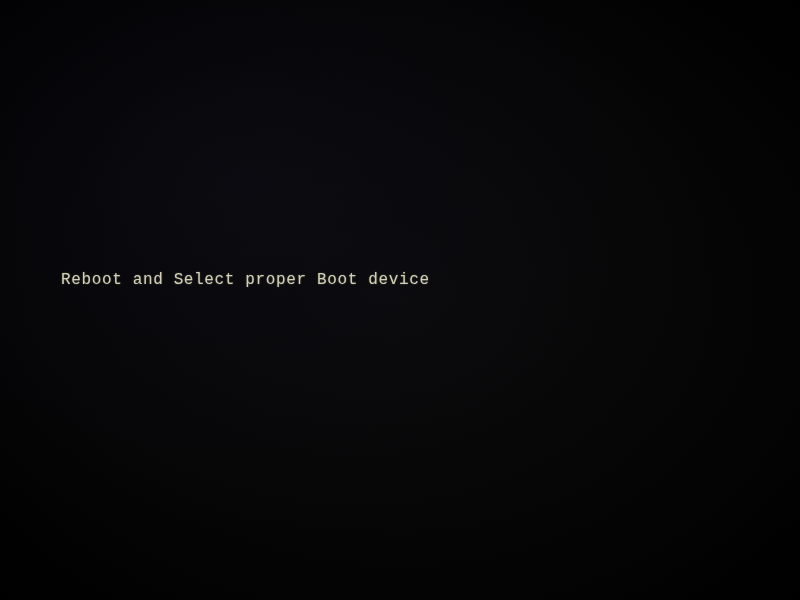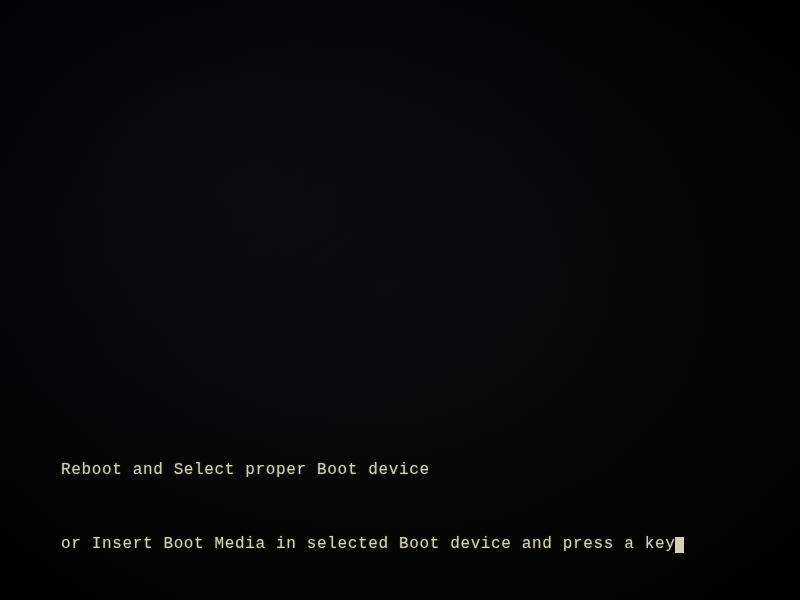--- a/index.html
+++ b/index.html
@@ -14,21 +14,21 @@
       overflow: hidden;
       background: #000;
     }
 
     .screen {
       width: 800px;
       height: 600px;
       background: radial-gradient(ellipse at center, #0a0a0a 0%, #050505 60%, #000000 100%);
       position: relative;
       display: flex;
-      align-items: flex-end;
+      align-items: center;
       justify-content: flex-start;
       padding: 18px 20px;
     }
 
     
     .screen::after {
       content: '';
       position: absolute;
       inset: 0;
       background: radial-gradient(ellipse at 30% 30%, rgba(20,20,40,0.3) 0%, transparent 60%);
@@ -62,15 +62,14 @@
       50% { opacity: 0; }
     }
   </style>
 </head>
 <body>
 
 <div class="screen">
   <div class="boot-message">
     <span>Reboot and Select proper Boot device</span>
     <br>
-    <span>or Insert Boot Media in selected Boot device and press a key<span class="cursor"></span></span>
   </div>
 </div>
 
 </body></html>

